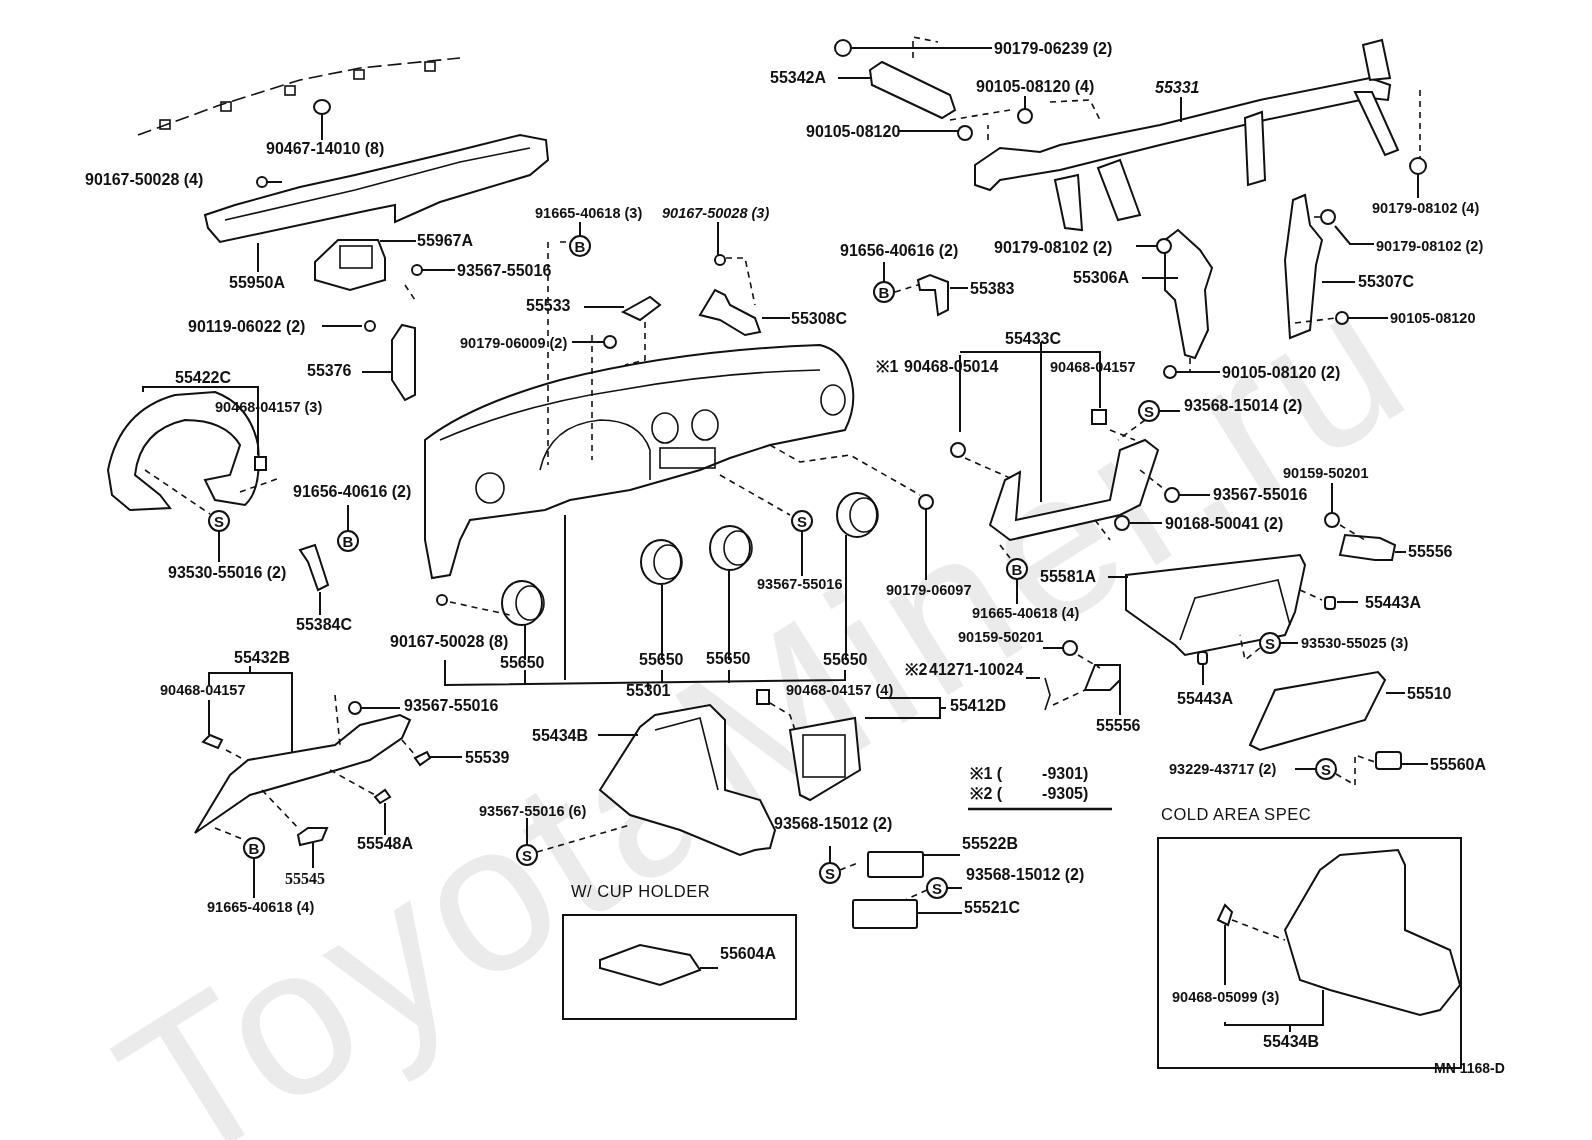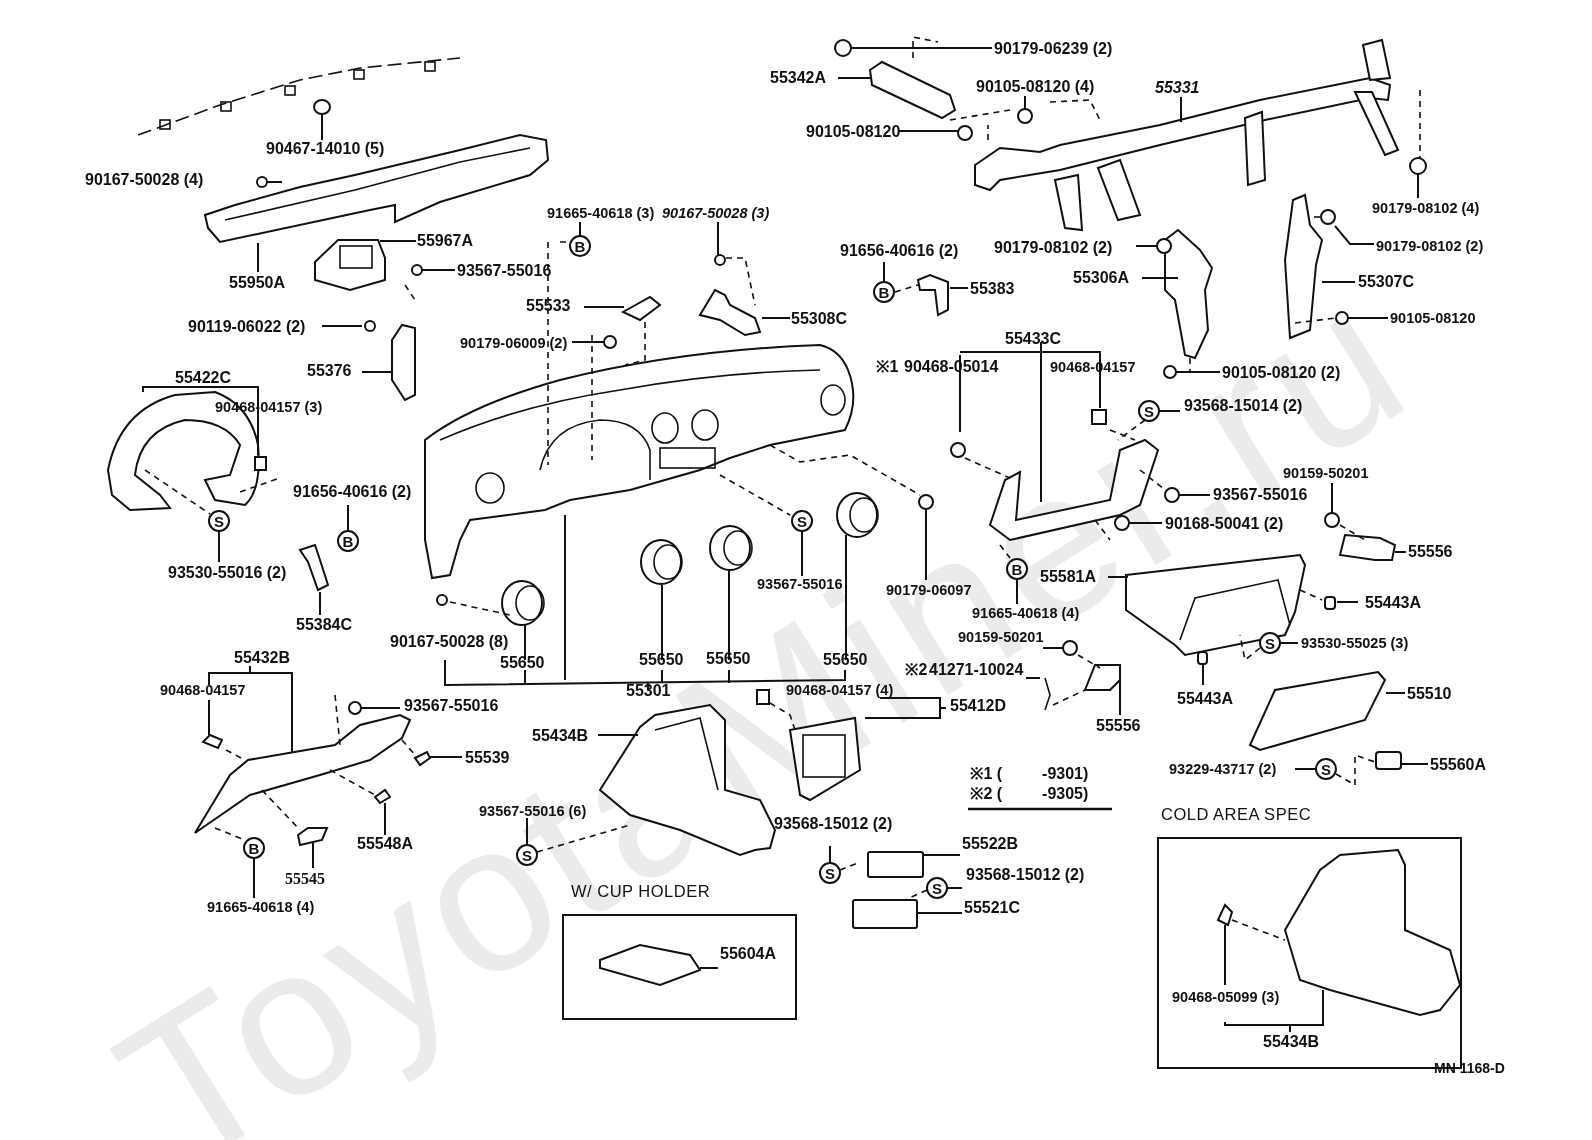--- a/index.html
+++ b/index.html
@@ -297,34 +297,34 @@
 
     <rect x="1158" y="838" width="303" height="230" fill="none" stroke="#111" stroke-width="2"></rect>
     <path class="part" d="M1285 930 L1320 870 L1340 855 L1398 850 L1405 865 L1405 930 L1450 950 L1460 985 L1440 1010 L1420 1015 L1330 990 L1300 980 Z"></path>
     <path class="part" d="M1218 920 L1225 905 L1232 912 L1228 925 Z"></path>
     <path class="dsh" d="M1232 920 L1285 940"></path>
     <line class="ln" x1="1225" y1="925" x2="1225" y2="985"></line>
     <path class="ln" d="M1225 1022 L1225 1025 L1323 1025 L1323 990"></path>
     <line class="ln" x1="1290" y1="1025" x2="1290" y2="1032"></line>
   </svg>
 
-  <div class="lbl pn" style="left:266px;top:141px;">90467-14010 (5)</div>
+  <div class="lbl pn" style="left:266px;top:141px;">90467-14010 (8)</div>
   <div class="lbl pn" style="left:85px;top:172px;">90167-50028 (4)</div>
   <div class="lbl pn" style="left:229px;top:275px;">55950A</div>
   <div class="lbl pn" style="left:417px;top:233px;">55967A</div>
   <div class="lbl pn" style="left:457px;top:263px;">93567-55016</div>
   <div class="lbl pn" style="left:188px;top:319px;">90119-06022 (2)</div>
   <div class="lbl pn" style="left:307px;top:363px;">55376</div>
   <div class="lbl pn" style="left:175px;top:370px;">55422C</div>
   <div class="lbl fn" style="left:215px;top:400px;">90468-04157 (3)</div>
   <div class="lbl pn" style="left:293px;top:484px;">91656-40616 (2)</div>
   <div class="lbl pn" style="left:168px;top:565px;">93530-55016 (2)</div>
   <div class="lbl pn" style="left:296px;top:617px;">55384C</div>
 
-  <div class="lbl fn" style="left:535px;top:206px;margin-left:12px;">91665-40618 (3)</div>
+  <div class="lbl fn" style="left:535px;top:206px;">91665-40618 (3)</div>
   <div class="lbl fn" style="left:662px;top:206px;font-style:italic;">90167-50028 (3)</div>
   <div class="lbl pn" style="left:526px;top:298px;">55533</div>
   <div class="lbl pn" style="left:791px;top:311px;">55308C</div>
   <div class="lbl fn" style="left:460px;top:336px;">90179-06009 (2)</div>
 
   <div class="lbl pn" style="left:770px;top:70px;">55342A</div>
   <div class="lbl pn" style="left:994px;top:41px;">90179-06239 (2)</div>
   <div class="lbl pn" style="left:976px;top:79px;">90105-08120 (4)</div>
   <div class="lbl pn" style="left:806px;top:124px;">90105-08120</div>
   <div class="lbl pn" style="left:1155px;top:80px;font-style:italic;">55331</div>

